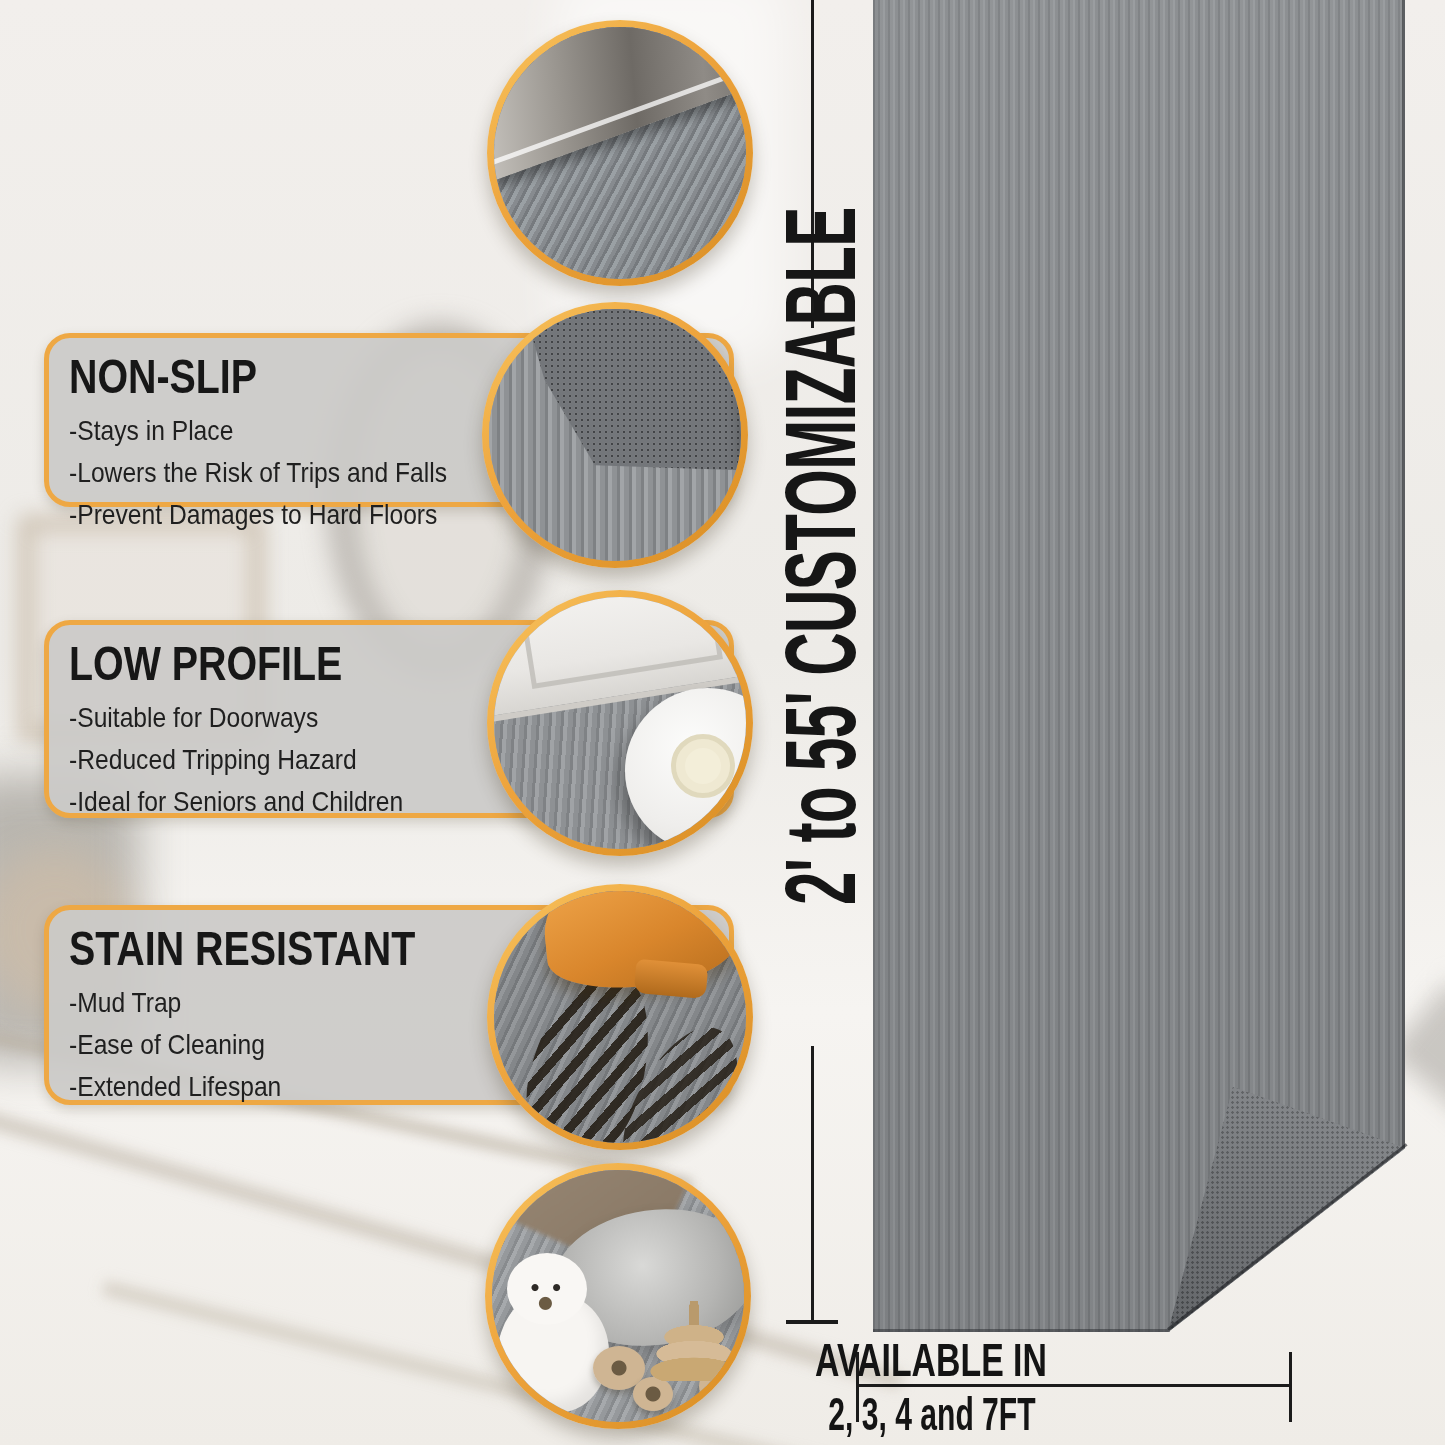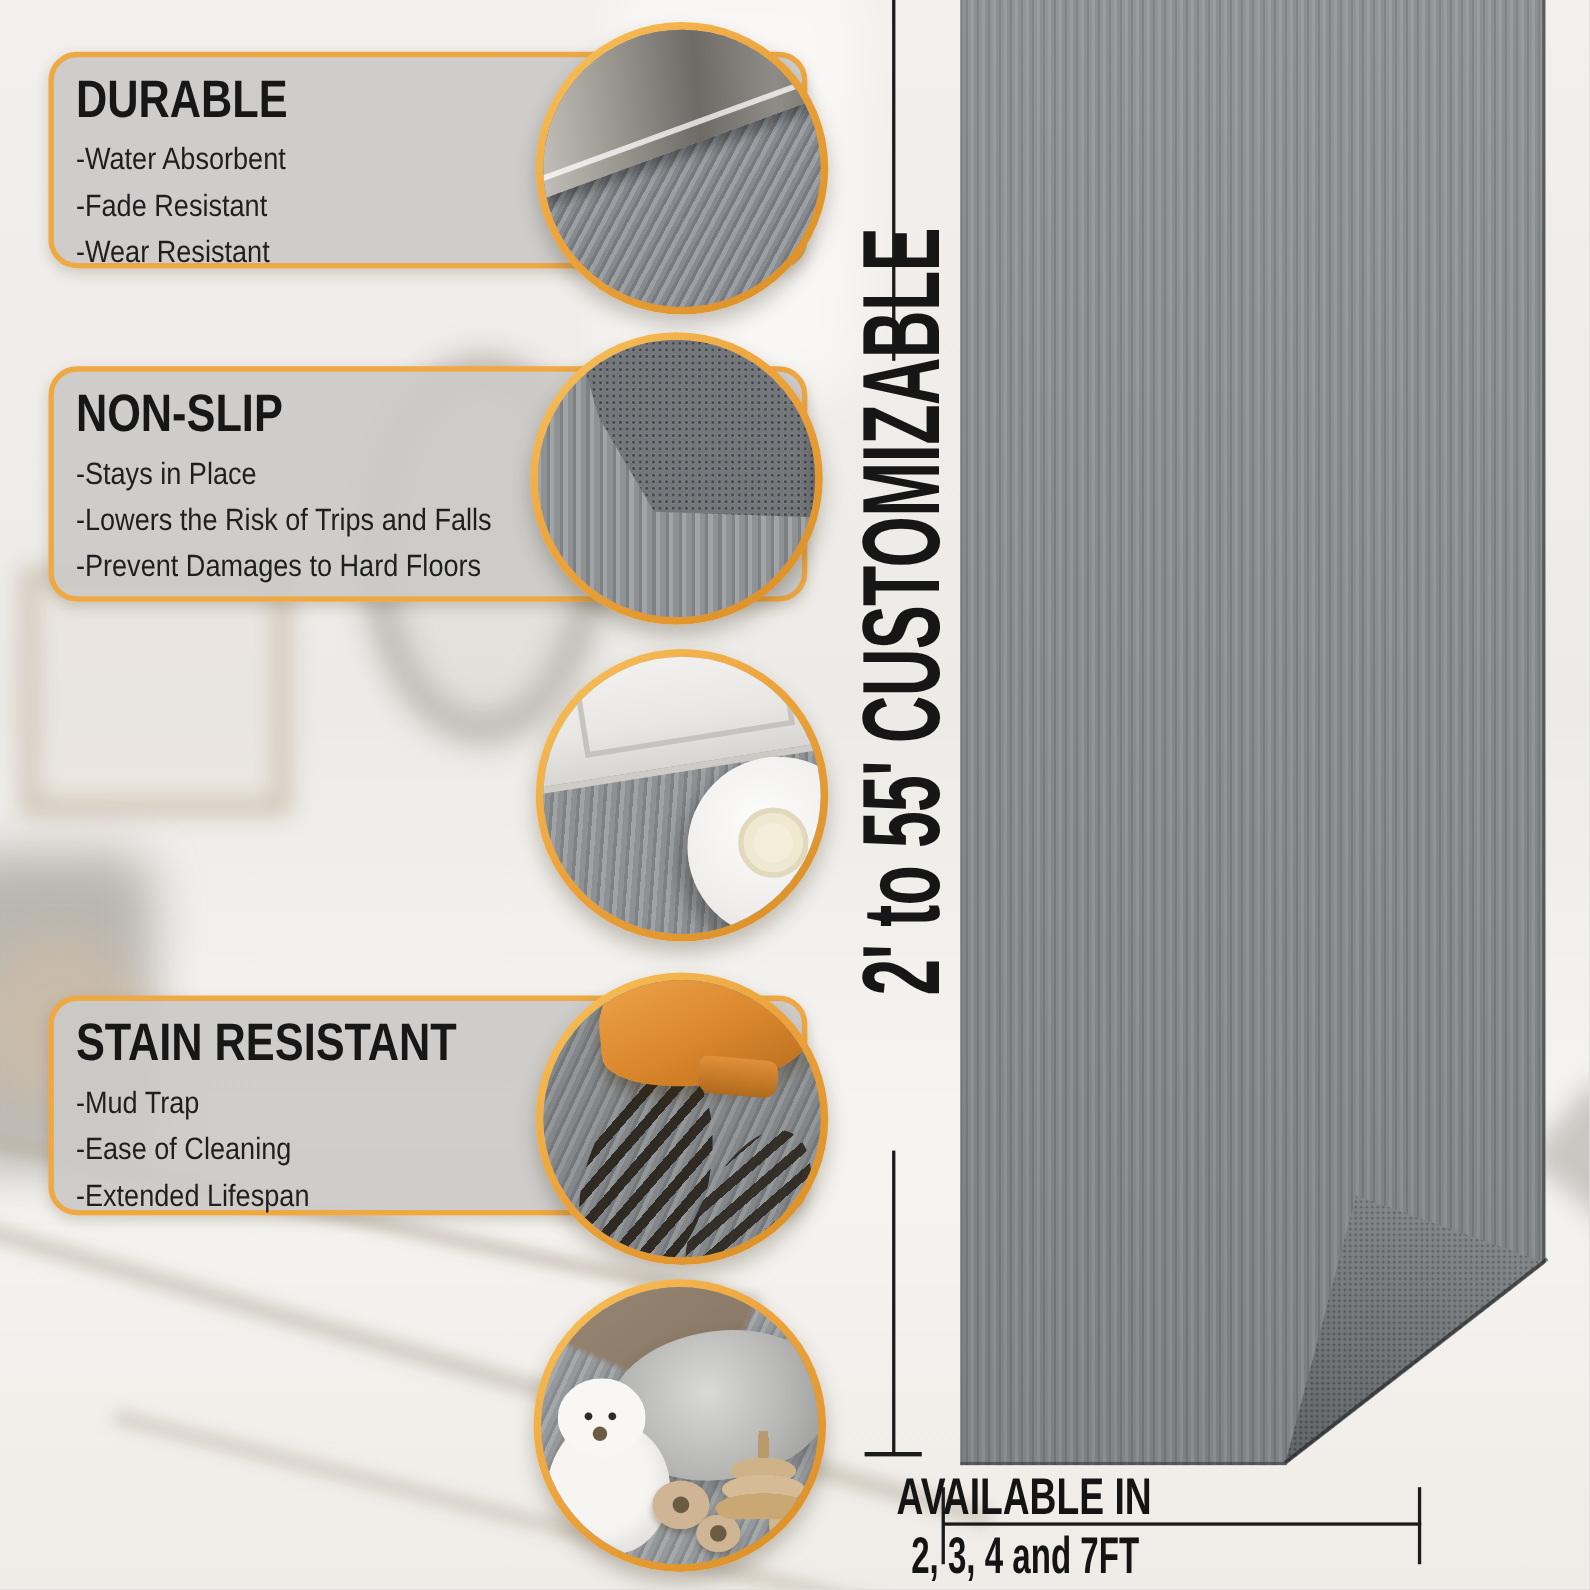--- a/index.html
+++ b/index.html
@@ -75,21 +75,21 @@
   .avail-1 span{transform:scaleX(.72);}
   .avail-2 span{transform:scaleX(.64);}
 
   
   .feature{position:absolute;left:44px;width:690px;z-index:4;
     background:rgba(203,202,200,.92);
     border:5px solid #eea844;border-radius:26px;
     box-shadow:0 5px 12px rgba(90,80,60,.22);
     padding:8px 20px 0 20px;box-sizing:border-box;}
   .f1{top:47px;height:197px;}
-  .f2{top:333px;height:214px;}
+  .f2{top:333px;height:174px;}
   .f3{top:620px;height:198px;}
   .f4{top:905px;height:200px;}
   .f5{top:1188px;height:205px;}
   .feature h2{margin:4px 0 6px 0;font-size:48px;line-height:54px;font-weight:bold;color:#171717;
     transform:scaleX(.82);transform-origin:left center;white-space:nowrap;letter-spacing:0;}
   .feature .item{font-size:28px;line-height:42px;color:#1f1f1f;
     transform:scaleX(.88);transform-origin:left center;white-space:nowrap;}
 
   
   .ring{position:absolute;width:266px;height:266px;border-radius:50%;z-index:5;
@@ -198,31 +198,31 @@
   <div class="dim hline"></div>
   <div class="dim htick-left"></div>
   <div class="dim htick-right"></div>
   <div class="avail avail-1">
     <span>AVAILABLE IN</span>
   </div>
   <div class="avail avail-2">
     <span>2, 3, 4 and 7FT</span>
   </div>
 
-  <section class="feature f1">
-    <h2>DURABLE</h2>
-    <div class="item">-Water Absorbent</div>
-    <div class="item">-Fade Resistant</div>
-    <div class="item">-Wear Resistant</div>
-  </section>
   <section class="feature f2">
     <h2>NON-SLIP</h2>
     <div class="item">-Stays in Place</div>
     <div class="item">-Lowers the Risk of Trips and Falls</div>
     <div class="item">-Prevent Damages to Hard Floors</div>
+  </section>
+  <section class="feature f3">
+    <h2>LOW PROFILE</h2>
+    <div class="item">-Suitable for Doorways</div>
+    <div class="item">-Reduced Tripping Hazard</div>
+    <div class="item">-Ideal for Seniors and Children</div>
   </section>
   <section class="feature f4">
     <h2>STAIN RESISTANT</h2>
     <div class="item">-Mud Trap</div>
     <div class="item">-Ease of Cleaning</div>
     <div class="item">-Extended Lifespan</div>
   </section>
 
   <div class="ring c1">
     <div class="scene">

